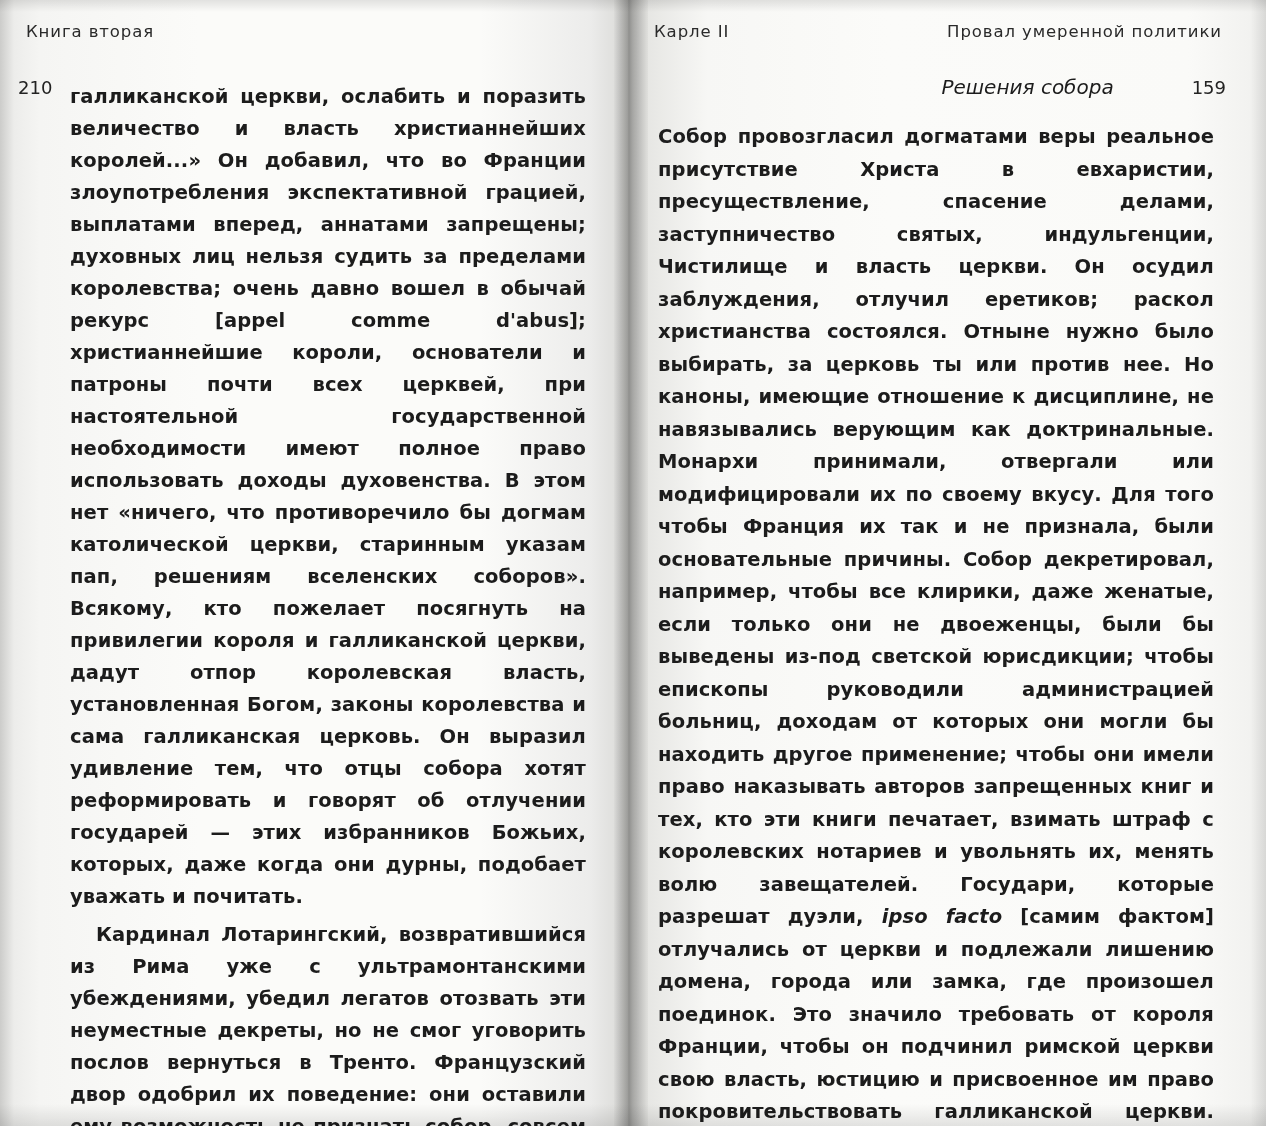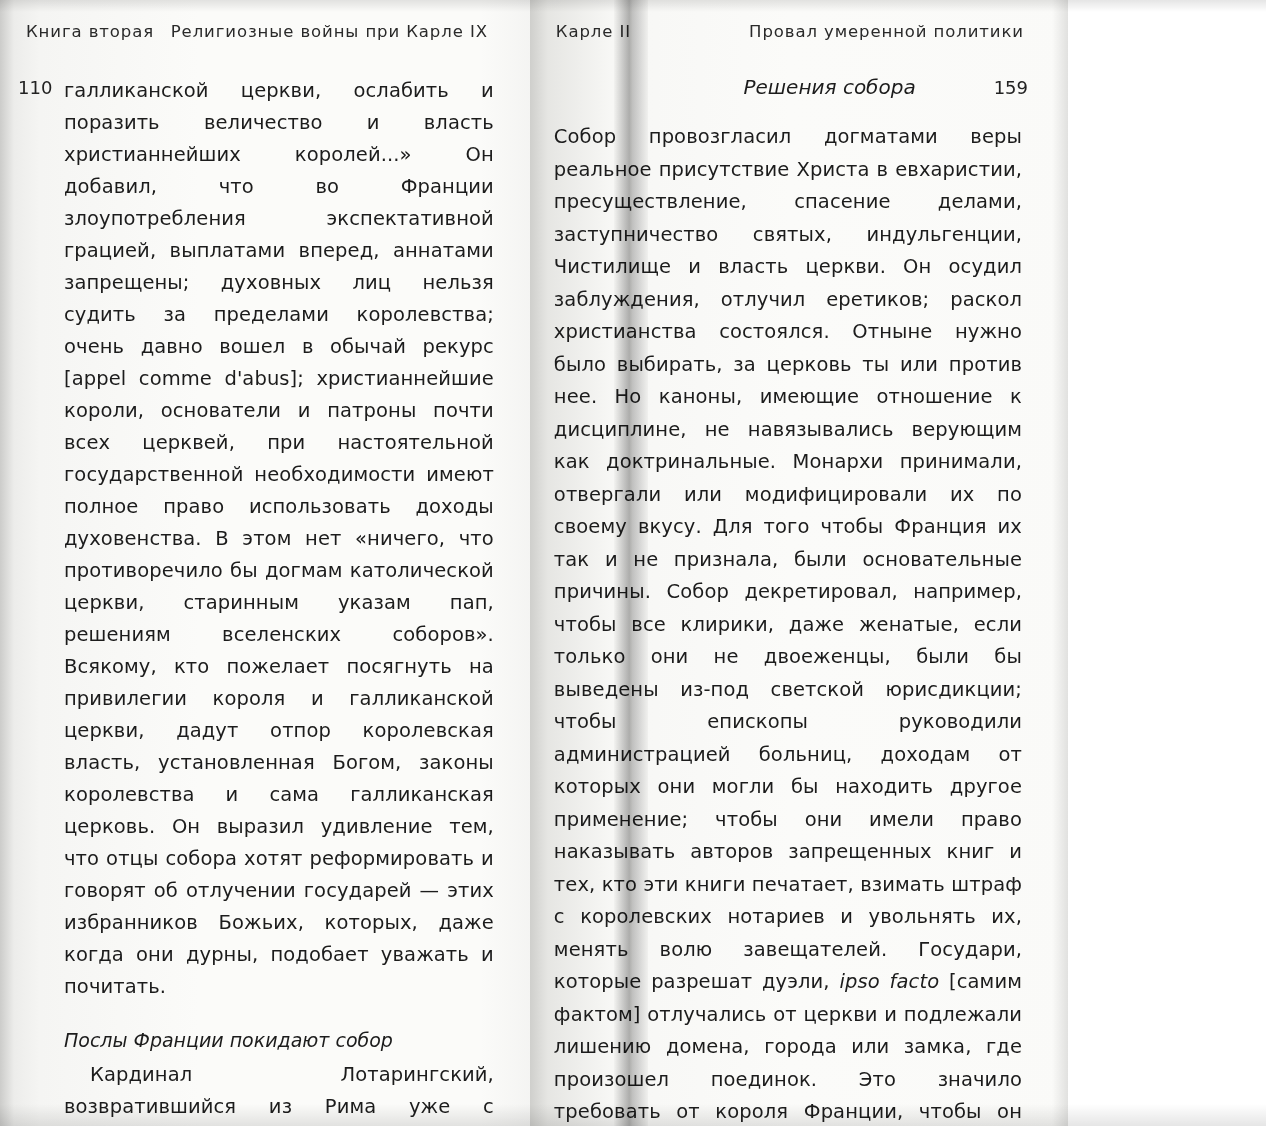--- a/index.html
+++ b/index.html
@@ -8,21 +8,21 @@
     background: #ffffff;
   }
   body {
     width: 1266px;
     height: 1126px;
     font-family: "DejaVu Sans", sans-serif;
     overflow: hidden;
   }
   .book {
     position: relative;
-    width: 1068px;
+    width: 1266px;
     height: 1126px;
     background: #f2f2f0;
     display: flex;
   }
   
   .page {
     position: relative;
     height: 1126px;
     box-sizing: border-box;
     overflow: hidden;
@@ -94,27 +94,28 @@
     padding-top: 2px;
   }
   .folio-right {
     text-align: right;
     margin-left: 36px;
   }
   .col {
     flex: 1 1 auto;
   }
   p.para {
-    margin: 0;
+    margin: 6px;
     font-size: 19.5px;
     line-height: 32px;
     color: #1c1c1c;
     text-align: justify;
     text-justify: inter-word;
     letter-spacing: 0.1px;
+    font-weight: bold;
   }
   p.para.indent { text-indent: 26px; }
   .sect-head {
     margin: 26px 0 8px 0;
     font-size: 19px;
     font-style: italic;
     color: #1c1c1c;
   }
   .right-title {
     font-size: 20px;
@@ -136,28 +137,26 @@
   em.it { font-style: italic; }
 </style>
 </head>
 <body>
 
 <div class="book">
 
   <div class="page page-left">
     <div class="runhead">
       <span class="rh-left">Книга вторая</span>
-      <span class="rh-right">Религиозные войны при Карле IX</span>
     </div>
 
     <div class="body-row">
-      <div class="folio">110</div>
+      <div class="folio">210</div>
       <div class="col">
         <p class="para">галликанской церкви, ослабить и поразить величество и власть христианнейших королей...» Он добавил, что во Франции злоупотребления экспектативной грацией, выплатами вперед, аннатами запрещены; духовных лиц нельзя судить за пределами королевства; очень давно вошел в обычай рекурс [appel comme d'abus]; христианнейшие короли, основатели и патроны почти всех церквей, при настоятельной государственной необходимости имеют полное право использовать доходы духовенства. В этом нет «ничего, что противоречило бы догмам католической церкви, старинным указам пап, решениям вселенских соборов». Всякому, кто пожелает посягнуть на привилегии короля и галликанской церкви, дадут отпор королевская власть, установленная Богом, законы королевства и сама галликанская церковь. Он выразил удивление тем, что отцы собора хотят реформировать и говорят об отлучении государей — этих избранников Божьих, которых, даже когда они дурны, подобает уважать и почитать.</p>
-        <div class="sect-head">Послы Франции покидают собор</div>
         <p class="para indent">Кардинал Лотарингский, возвратившийся из Рима уже с ультрамонтанскими убеждениями, убедил легатов отозвать эти неуместные декреты, но не смог уговорить послов вернуться в Тренто. Французский двор одобрил их поведение: они оставили ему возможность не признать собор, совсем не оправдавший его надежд.</p>
       </div>
     </div>
   </div>
 
   <div class="page page-right">
     <div class="runhead">
       <span class="rh-left">Карле II</span>
       <span class="rh-right">Провал умеренной политики</span>
     </div>

